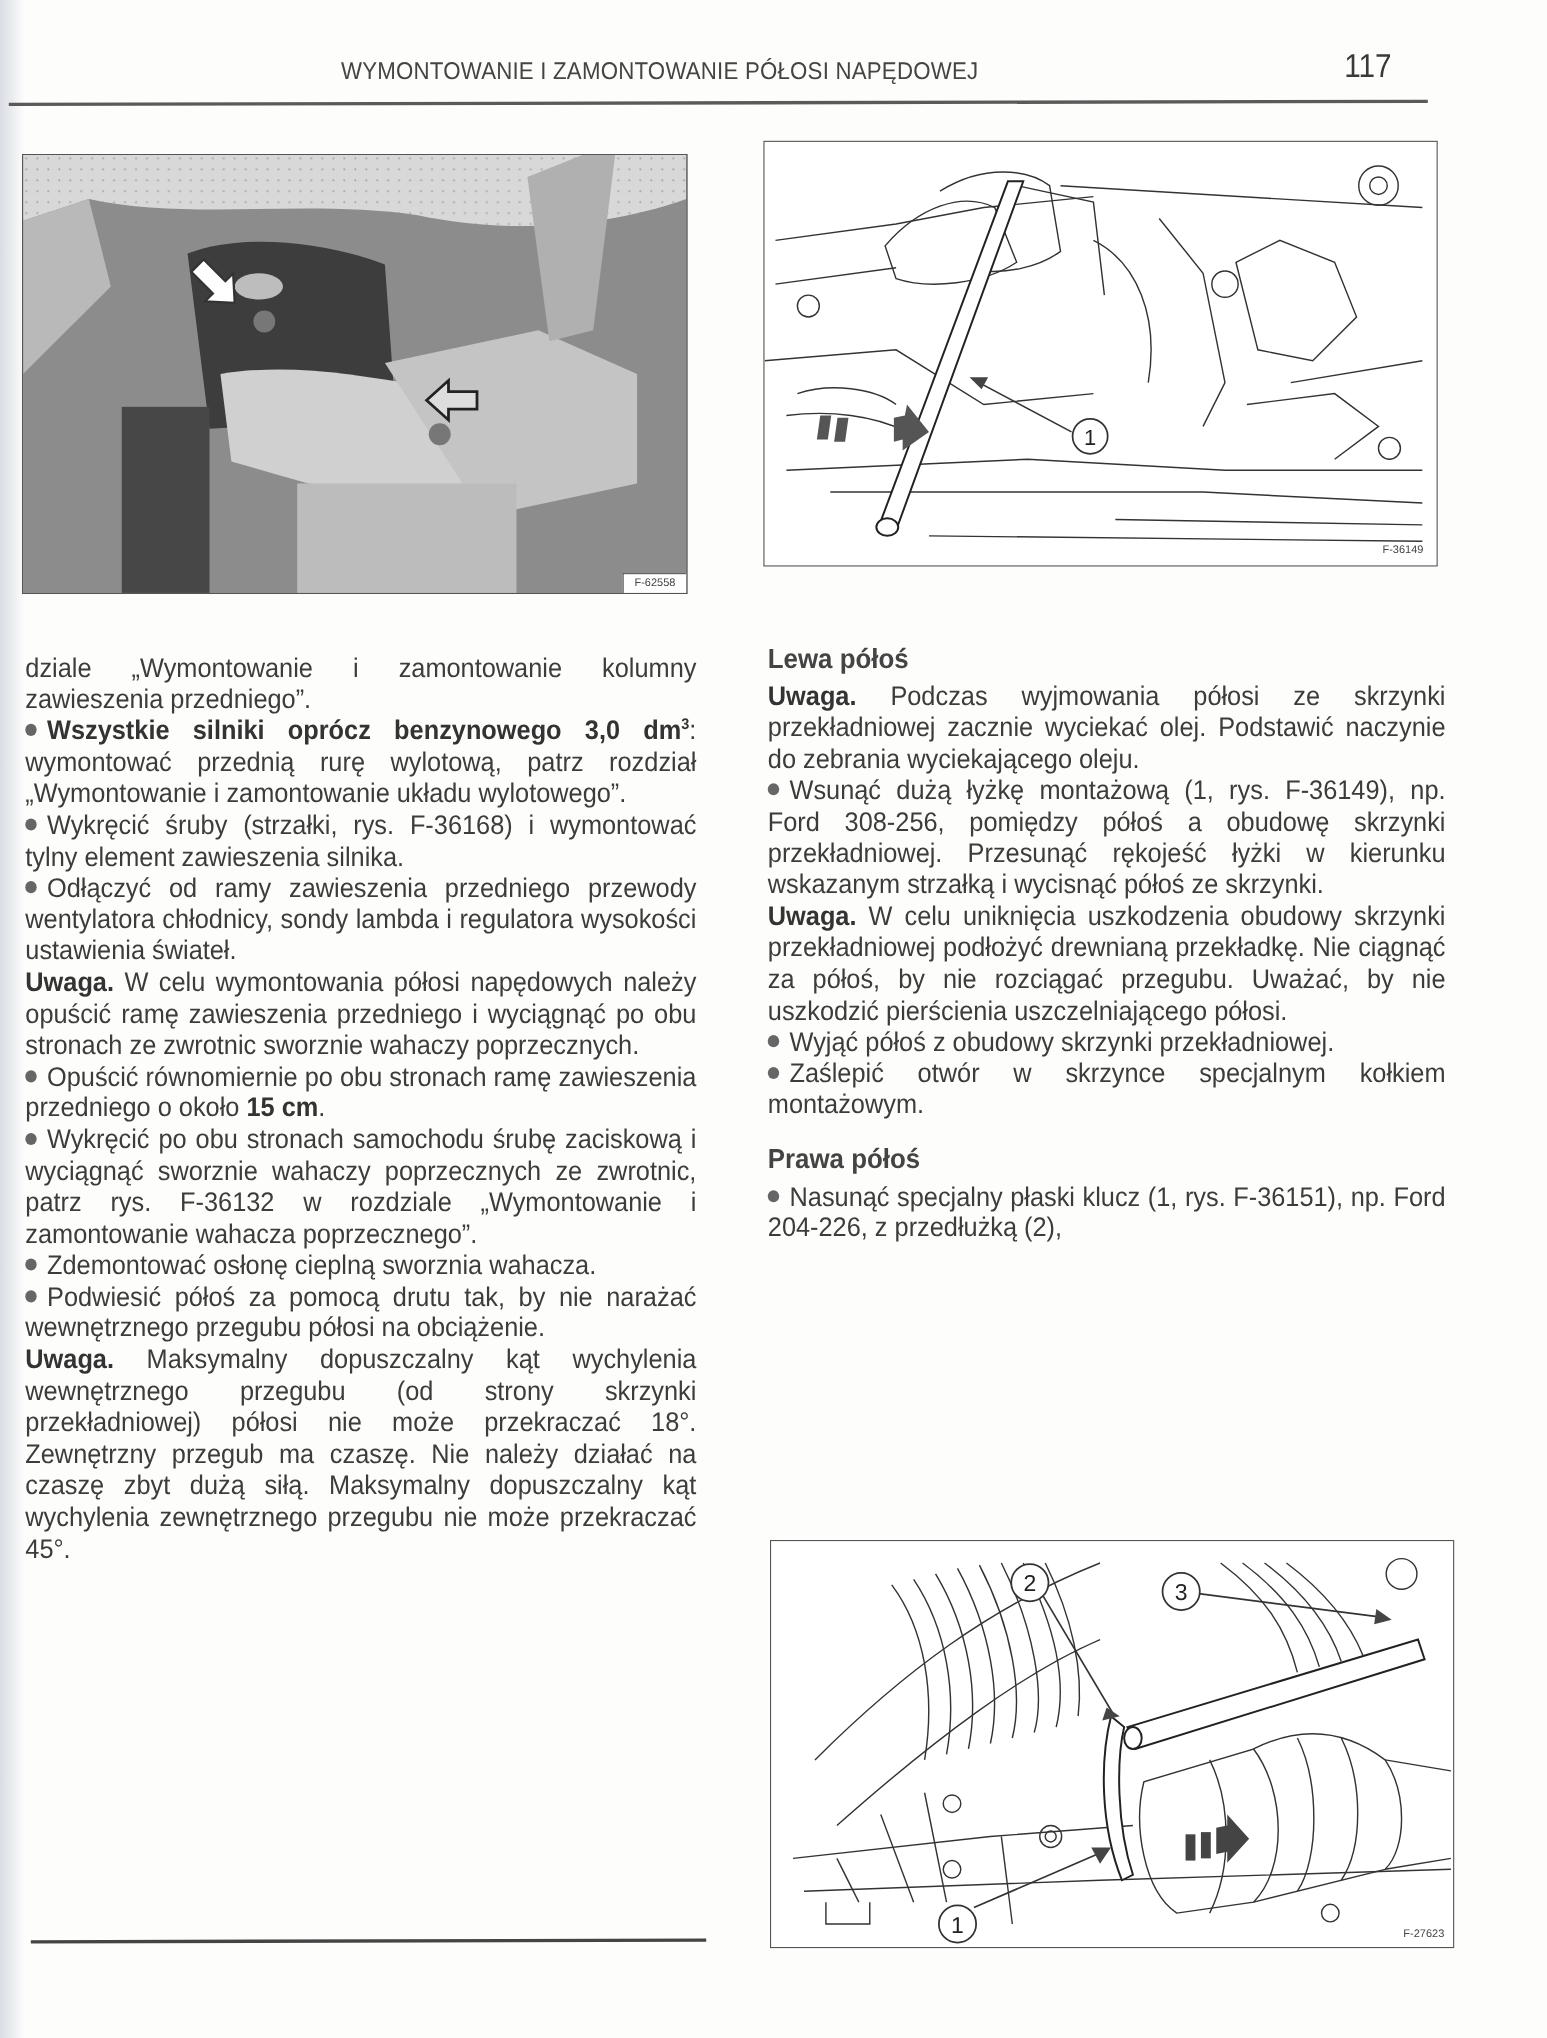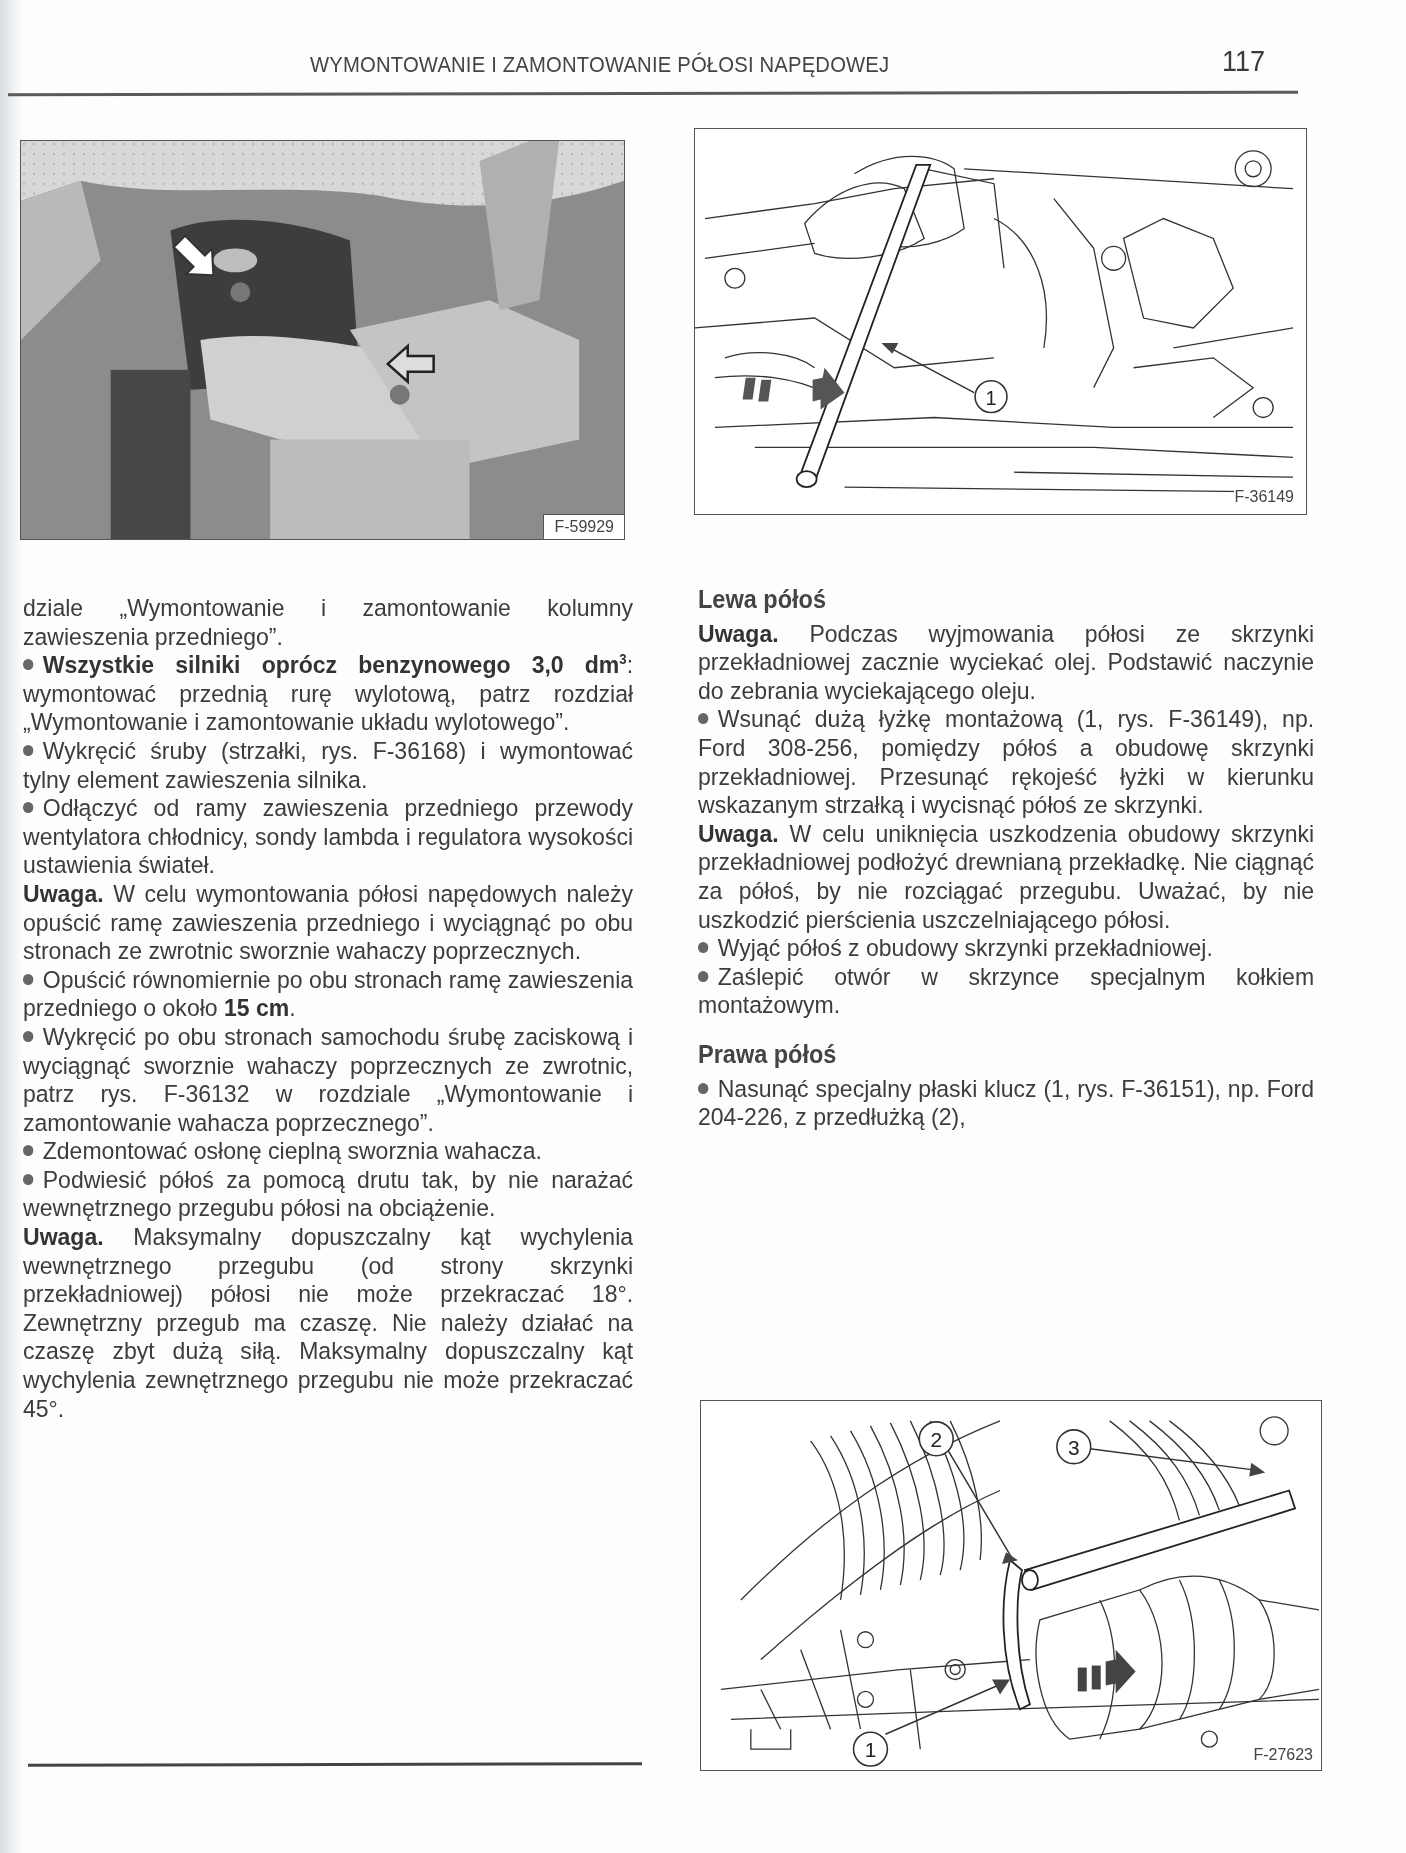--- a/index.html
+++ b/index.html
@@ -29,21 +29,21 @@
     }
     .foot-rule {
       position: absolute; left: 28px; top: 1763px; width: 614px; height: 3px; background: #444;
       transform: rotate(-0.15deg);
     }
     
     .figure {
       position: absolute; border: 1.5px solid #555; box-sizing: border-box; overflow: hidden; background: #fff;
     }
     .fig-label {
-      position: absolute; font-size: 16px; color: #444; background: #fff; padding: 3px 10px;
+      position: absolute; font-size: 10px; color: #444; background: #fff; padding: 3px 10px;
     }
     .fig-photo { left: 20px; top: 140px; width: 605px; height: 400px; background: #9a9a9a; }
     .fig-photo .fig-label { right: 0; bottom: 0; border-left: 1.5px solid #555; border-top: 1.5px solid #555; }
     .fig-drawing1 { left: 694px; top: 128px; width: 613px; height: 387px; }
     .fig-drawing1 .fig-label { right: 12px; bottom: 8px; padding: 0; }
     .fig-drawing2 { left: 700px; top: 1400px; width: 622px; height: 371px; }
     .fig-drawing2 .fig-label { right: 8px; bottom: 6px; padding: 0; }
     .figure svg { position: absolute; left: 0; top: 0; width: 100%; height: 100%; }
 
     
@@ -90,21 +90,21 @@
     <circle cx="220" cy="152" r="10" fill="#777"></circle>
 
     <g transform="translate(176,118) rotate(45)">
       <path d="M-24,-8 L4,-8 L4,-18 L24,0 L4,18 L4,8 L-24,8 Z" fill="#fff" stroke="#333" stroke-width="2"></path>
     </g>
 
     <g transform="translate(386,224)">
       <path d="M-18,0 L2,-18 L2,-8 L28,-8 L28,8 L2,8 L2,18 Z" fill="#ddd" stroke="#222" stroke-width="2.5"></path>
     </g>
   </svg>
-  <div class="fig-label">F-59929</div>
+  <div class="fig-label">F-62558</div>
 </div>
 
 <div class="figure fig-drawing1">
   <svg viewBox="0 0 613 387" preserveAspectRatio="none">
     <g fill="none" stroke="#333" stroke-width="1.3">
       <path d="M10,90 L120,75 L200,60 L300,50"></path>
       <path d="M10,130 L120,115"></path>
       <path d="M110,95 C140,60 180,45 210,60 L230,110 C200,130 150,135 120,125 Z"></path>
       <path d="M160,45 C200,20 240,25 260,40 L270,100 C250,115 220,120 200,118"></path>
       <path d="M230,40 L300,55 L310,140"></path>

